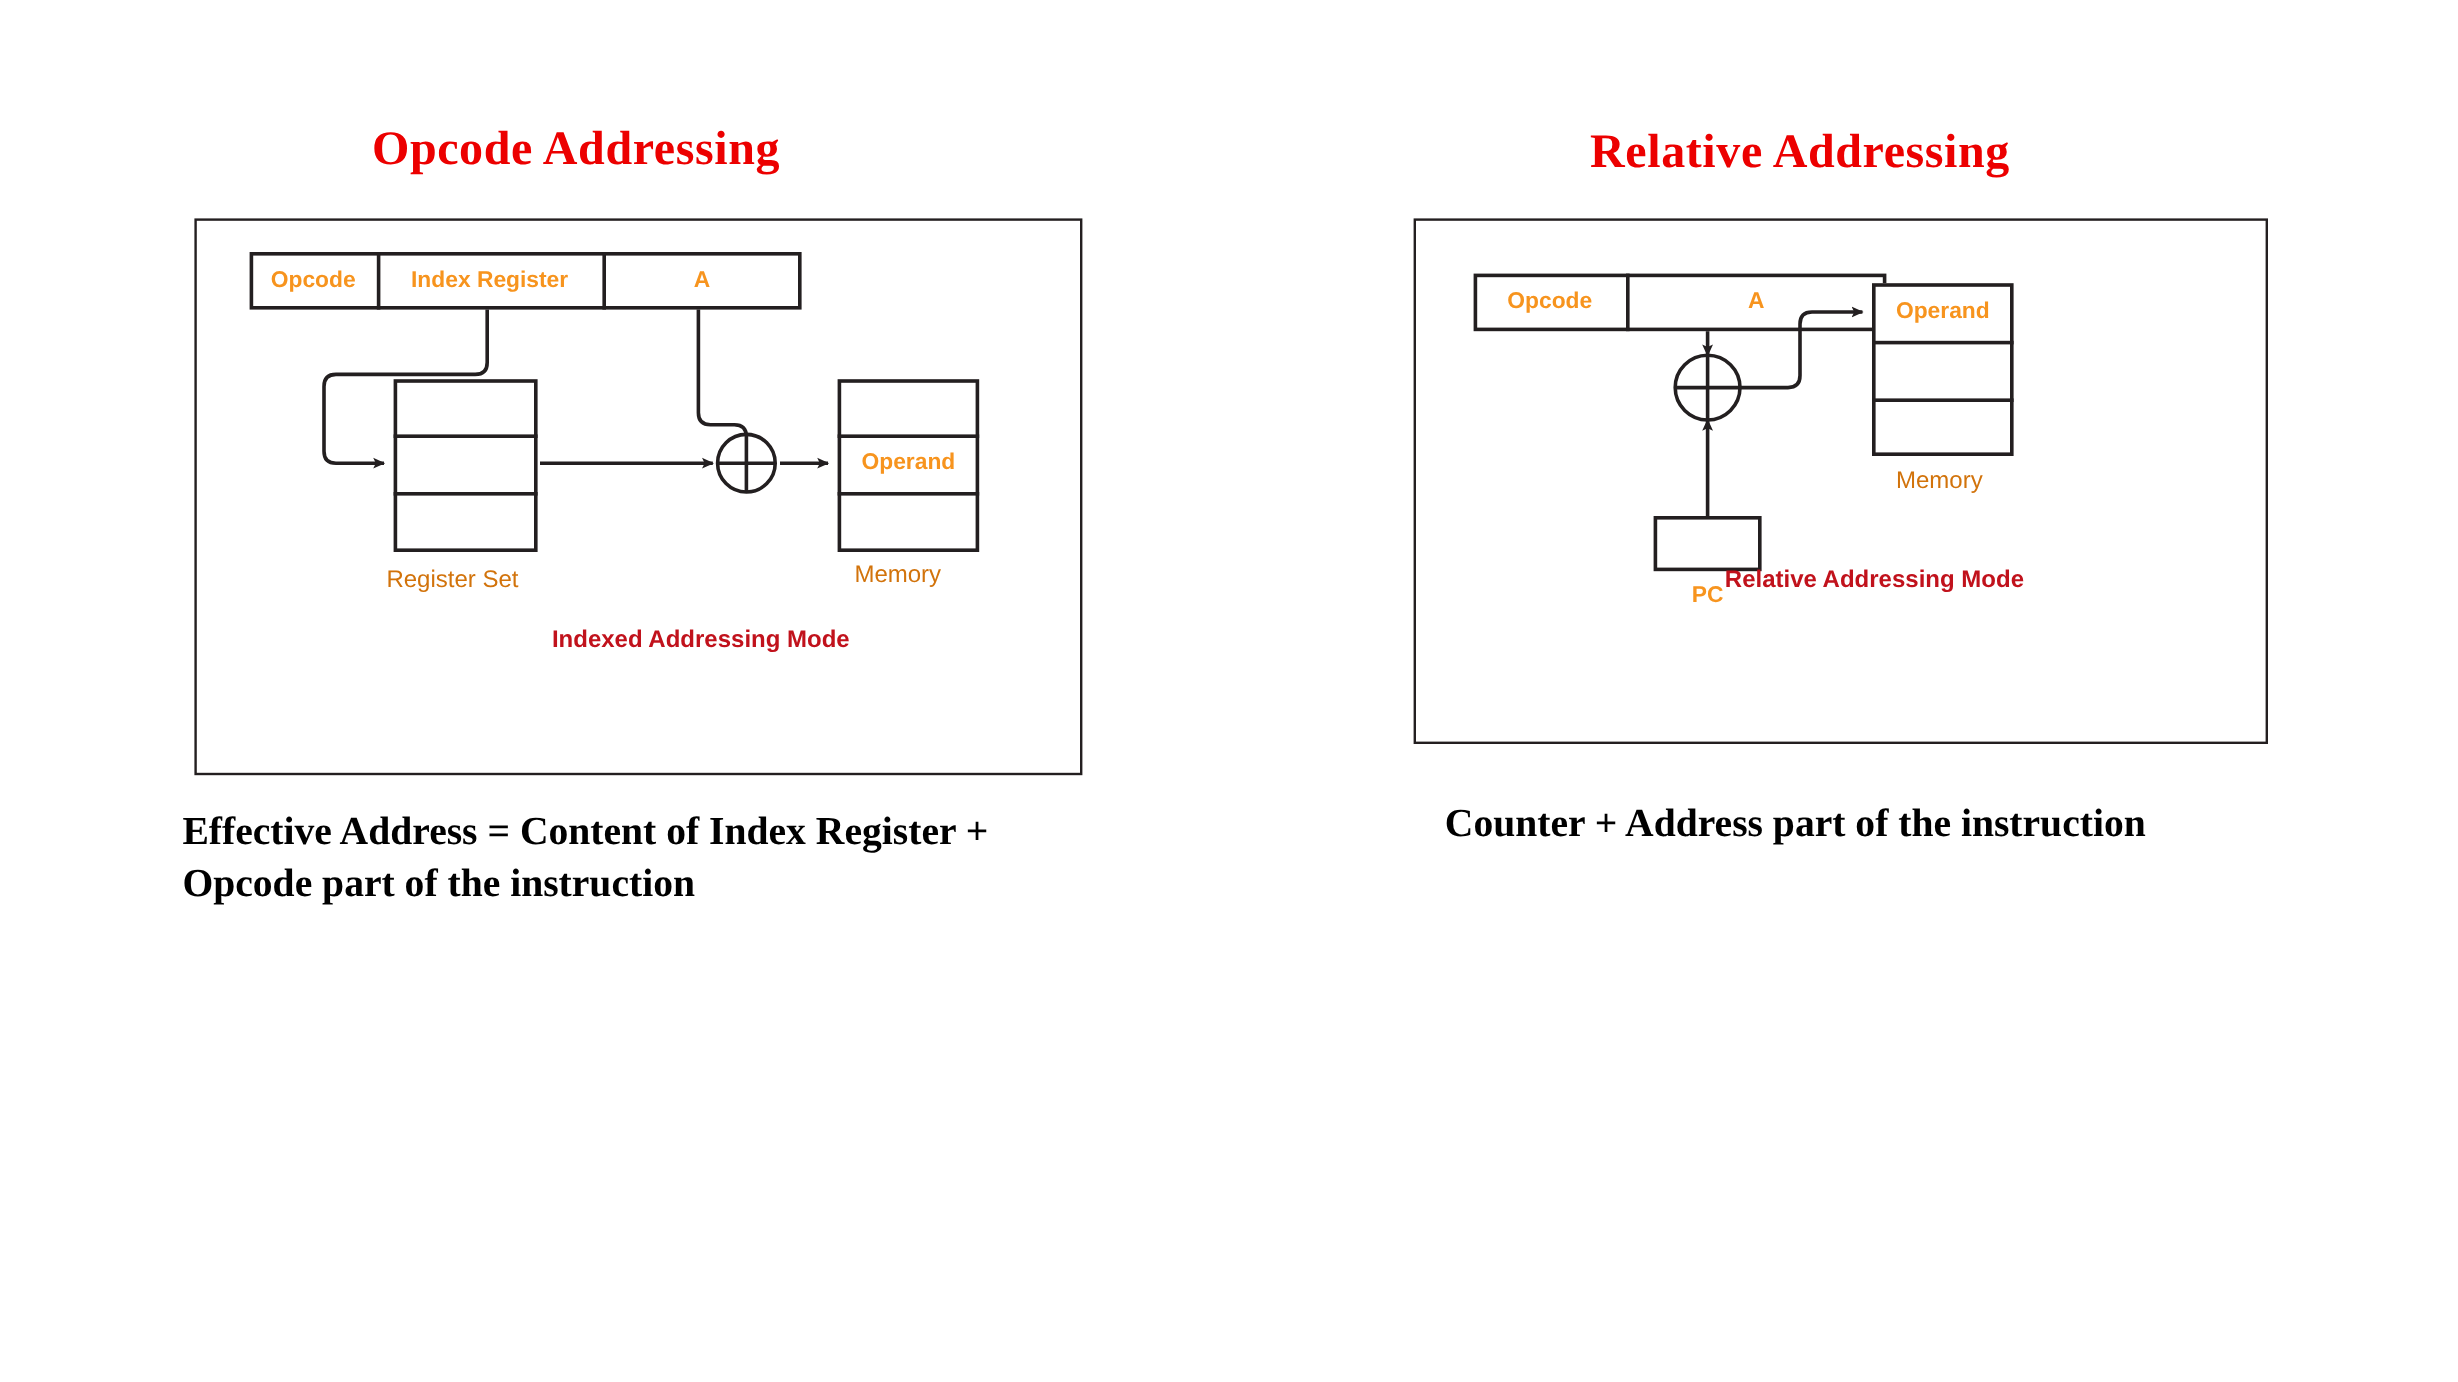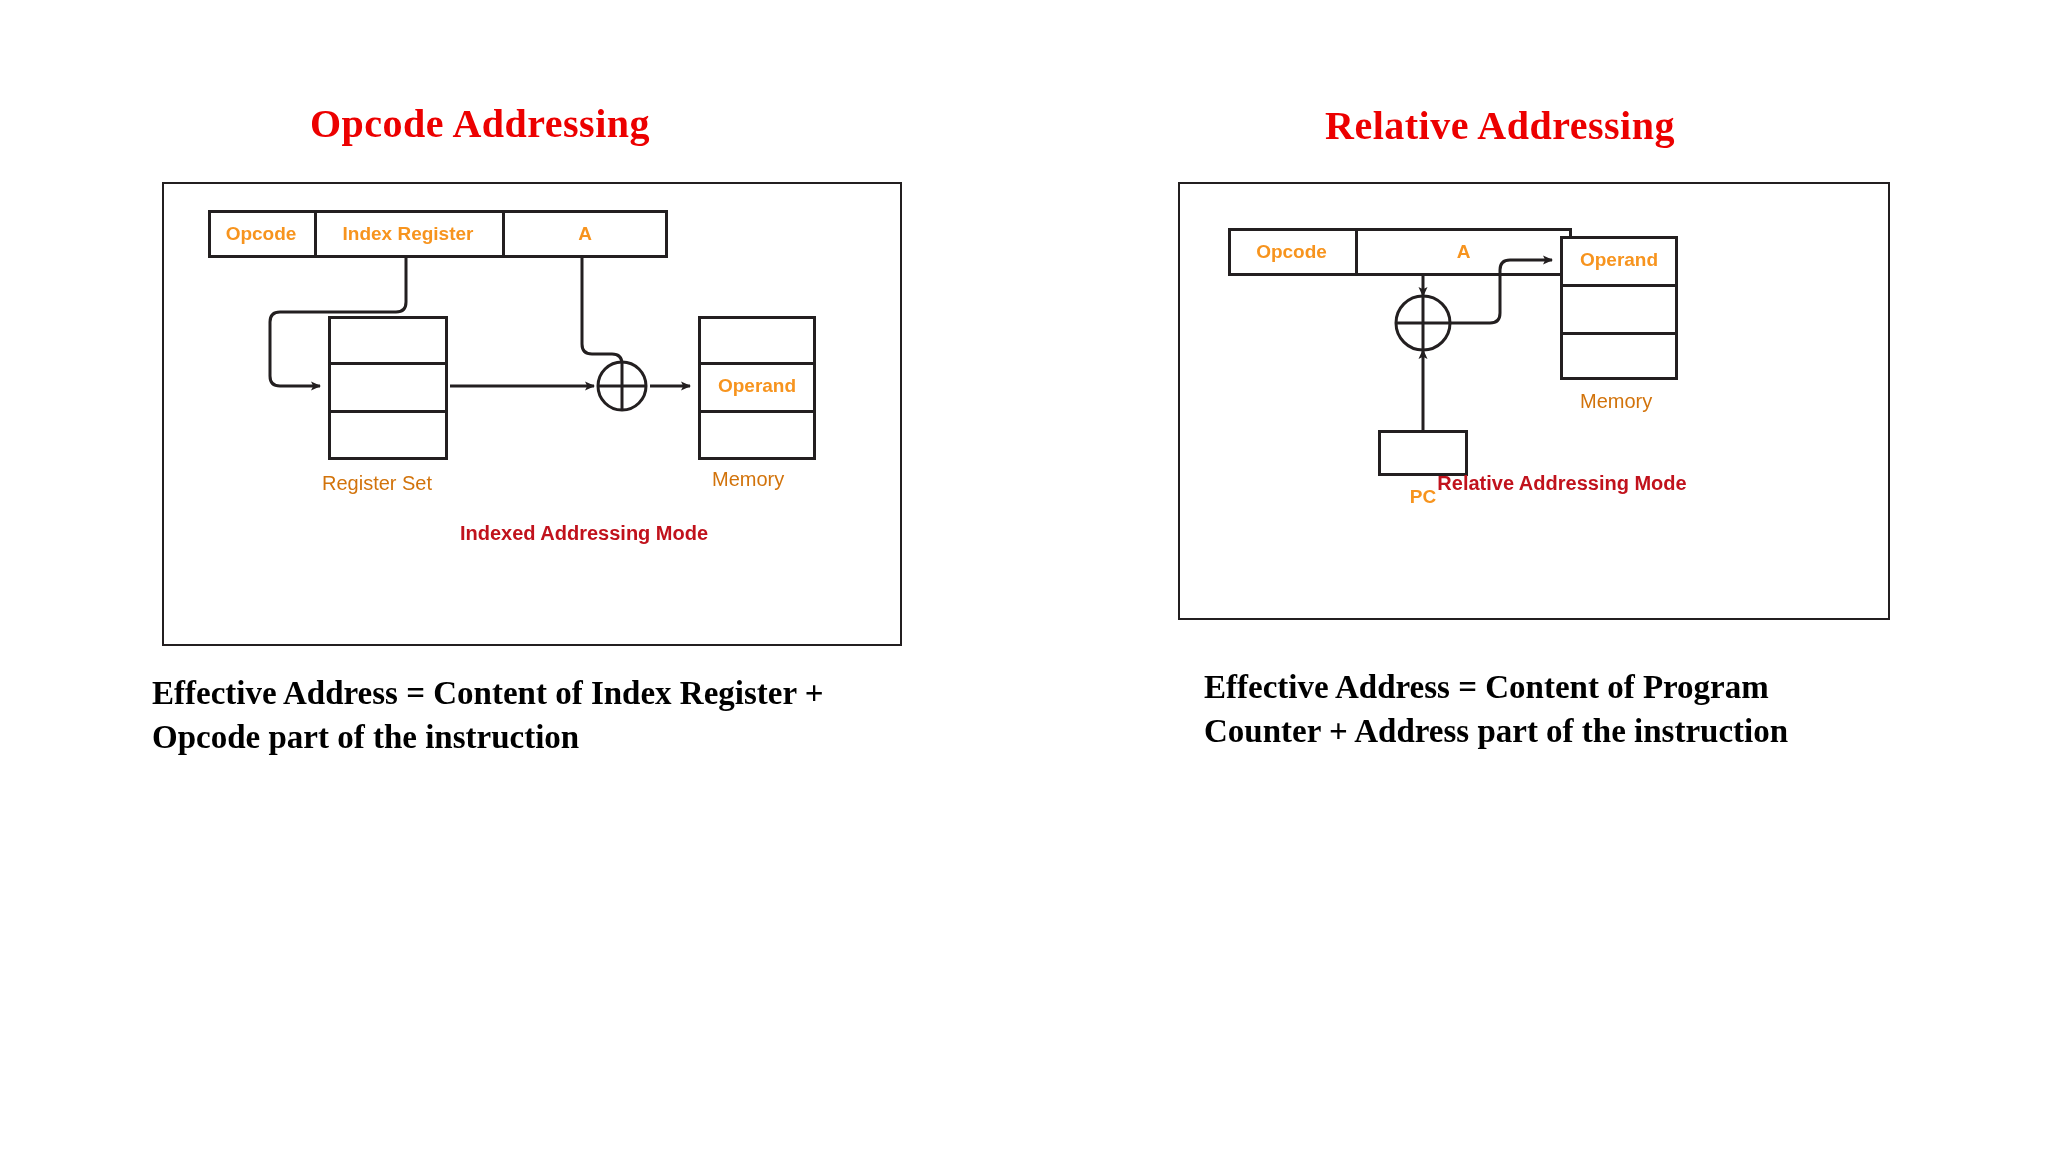--- a/index.html
+++ b/index.html
@@ -207,15 +207,14 @@
     </g>
   </svg>
 </div>
 
 <div class="formula" id="formula-indexed">
   <div>Effective Address = Content of Index Register +</div>
   <div>Opcode part of the instruction</div>
 </div>
 
 <div class="formula" id="formula-relative">
-  <div>Effective Address = Content of Program</div>
   <div>Counter +  Address part of the instruction</div>
 </div>
 
 </body></html>

